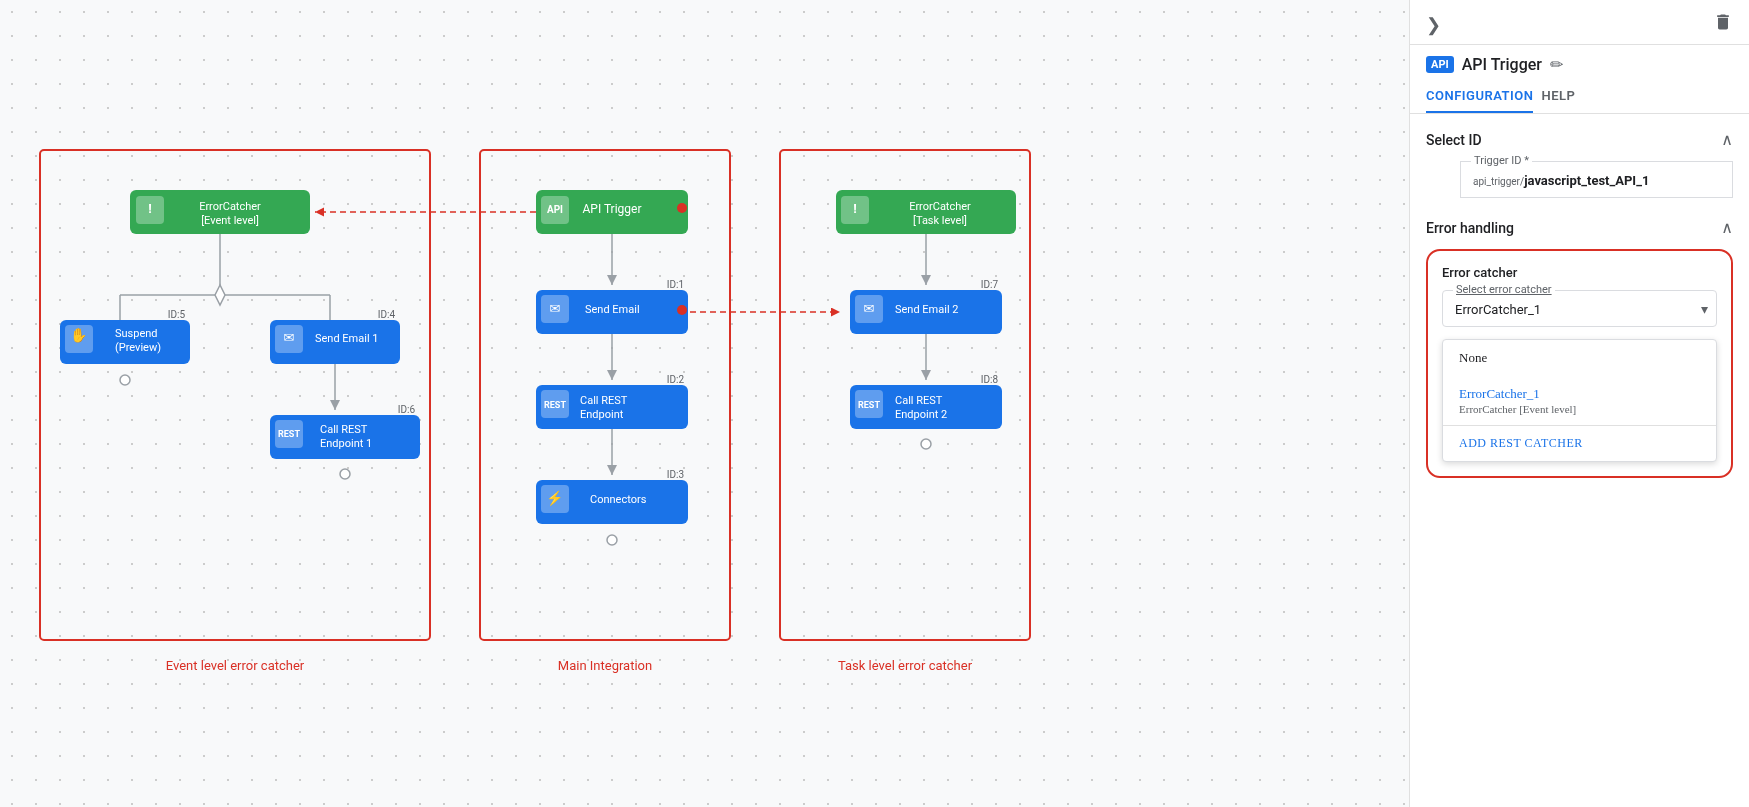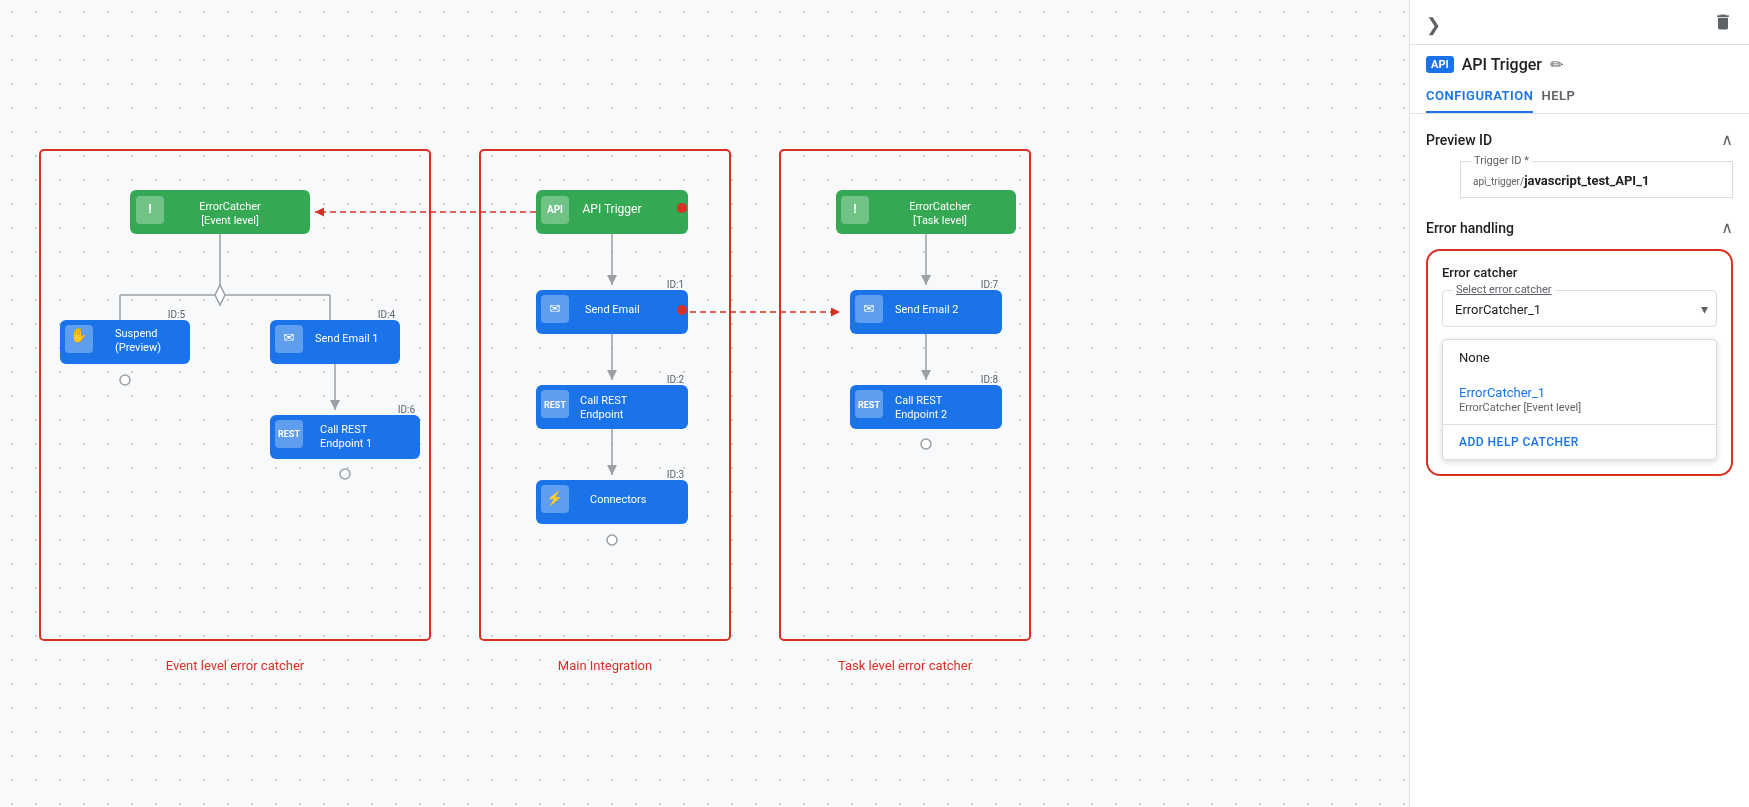--- a/index.html
+++ b/index.html
@@ -204,20 +204,21 @@
       background: white;
       box-shadow: 0 2px 6px rgba(0,0,0,0.15);
       overflow: hidden;
     }
 
     .dropdown-item {
       padding: 10px 16px;
       font-size: 13px;
       color: #202124;
       cursor: pointer;
+      font-family: Liberation Serif, serif;
     }
 
     .dropdown-item .sub-text {
       display: block;
       font-size: 11px;
       color: #5f6368;
       margin-top: 1px;
     }
 
     .dropdown-item.add-catcher {
@@ -395,21 +396,21 @@
   </div>
 
   <div class="panel-tabs">
     <div class="panel-tab active">CONFIGURATION</div>
     <div class="panel-tab">HELP</div>
   </div>
 
   <div class="panel-body">
 
     <div class="section-header">
-      <span class="section-title">Preview ID</span>
+      <span class="section-title">Select ID</span>
       <span class="section-chevron">∧</span>
     </div>
     <div class="trigger-id-field">
       <span class="trigger-id-label">Trigger ID *</span>
       <span class="trigger-id-prefix">api_trigger/</span><span class="trigger-id-value">javascript_test_API_1</span>
     </div>
 
     <div class="section-header">
       <span class="section-title">Error handling</span>
       <span class="section-chevron">∧</span>
@@ -423,17 +424,17 @@
         <span class="select-value">ErrorCatcher_1</span>
         <span class="select-chevron">▾</span>
       </div>
 
       <div class="dropdown-menu">
         <div class="dropdown-item">None</div>
         <div class="dropdown-item">
           <span style="color:#1a73e8; font-size:13px;">ErrorCatcher_1</span>
           <span class="sub-text">ErrorCatcher [Event level]</span>
         </div>
-        <div class="dropdown-item add-catcher">ADD HELP CATCHER</div>
+        <div class="dropdown-item add-catcher">ADD REST CATCHER</div>
       </div>
     </div>
   </div>
 </div>
 
 </body></html>

